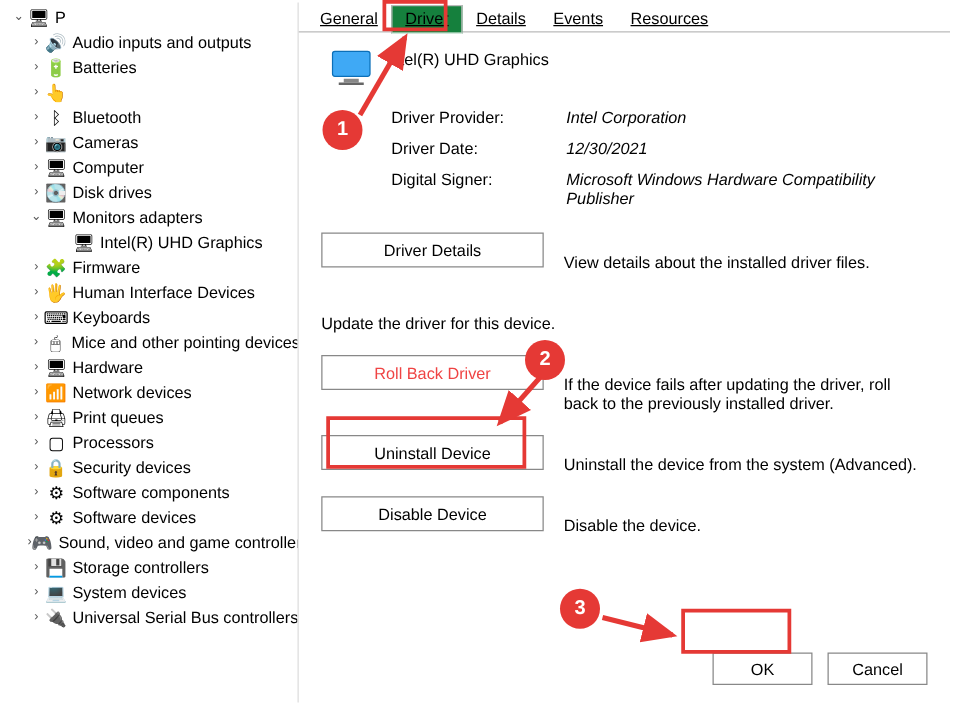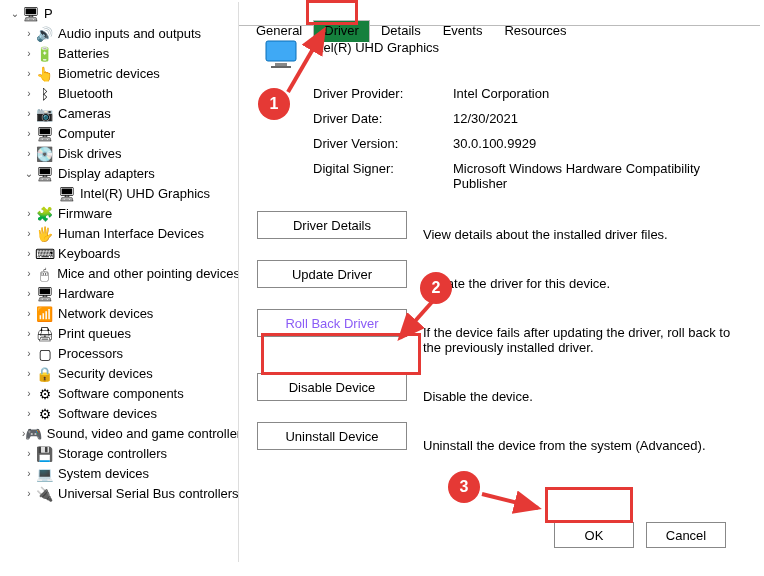--- a/index.html
+++ b/index.html
@@ -62,22 +62,23 @@
     display: flex;
     border-bottom: 1px solid #bbb;
     height: 24px;
     padding-left: 6px;
   }
   .tab {
     padding: 2px 10px 2px 10px;
     border: 1px solid transparent;
     border-bottom: none;
     position: relative;
-    top: 18px;
+    top: 2px;
     cursor: pointer;
+    text-decoration: underline;
   }
   .tab.active {
     border-color: #bbb;
     background: #15803d;
     border-bottom: 1px solid #fff;
   }
   .content {
     padding: 14px 18px 8px 18px;
   }
   .dev-header {
@@ -89,40 +90,40 @@
   }
   .monitor-ico {
     width: 32px; height: 28px;
   }
   .kv-table {
     margin-left: 56px;
     margin-bottom: 20px;
   }
   .kv-row { display: flex; margin-bottom: 10px; gap: 20px; }
   .kv-key { width: 120px; }
-  .kv-val { flex: 1; }
+  .kv-val { flex: 1; font-style: italic; }
   .action-row {
     display: flex;
     gap: 16px;
     margin-bottom: 18px;
     align-items: flex-start;
   }
   .action-btn {
-    width: 150px;
+    width: 178px;
     height: 28px;
     border: 1px solid #888;
     background: #fff;
     font: inherit;
     cursor: pointer;
   }
-  .action-btn:disabled { color: #8b5cf6; cursor: default; }
+  .action-btn:disabled { color: #ef4444; cursor: default; }
   .action-desc { flex: 1; padding-top: 4px; margin-top: 12px; }
   .dlg-buttons {
     position: absolute;
-    right: 34px;
+    right: 18px;
     bottom: 14px;
     display: flex;
     gap: 12px;
     margin-left: 24px;
   }
   .dlg-btn {
     width: 80px; height: 26px;
     border: 1px solid #888;
     background: #fff;
     font: inherit;
@@ -169,21 +170,20 @@
         <span>Audio inputs and outputs</span>
       </div>
       <div class="tree-row indent-1">
         <span class="chev">›</span>
         <span class="ico">🔋</span>
         <span>Batteries</span>
       </div>
       <div class="tree-row indent-1">
         <span class="chev">›</span>
         <span class="ico">👆</span>
-        <span>Biometric devices</span>
       </div>
       <div class="tree-row indent-1">
         <span class="chev">›</span>
         <span class="ico">ᛒ</span>
         <span>Bluetooth</span>
       </div>
       <div class="tree-row indent-1">
         <span class="chev">›</span>
         <span class="ico">📷</span>
         <span>Cameras</span>
@@ -194,21 +194,21 @@
         <span>Computer</span>
       </div>
       <div class="tree-row indent-1">
         <span class="chev">›</span>
         <span class="ico">💽</span>
         <span>Disk drives</span>
       </div>
       <div class="tree-row indent-1">
         <span class="chev">⌄</span>
         <span class="ico">🖥</span>
-        <span>Display adapters</span>
+        <span>Monitors adapters</span>
       </div>
       <div class="tree-row indent-3">
         <span class="ico">🖥</span>
         <span>Intel(R) UHD Graphics</span>
       </div>
       <div class="tree-row indent-1">
         <span class="chev">›</span>
         <span class="ico">🧩</span>
         <span>Firmware</span>
       </div>
@@ -306,48 +306,43 @@
     <div class="kv-table">
       <div class="kv-row">
           <span class="kv-key">Driver Provider:</span>
           <span class="kv-val">Intel Corporation</span>
         </div>
       <div class="kv-row">
           <span class="kv-key">Driver Date:</span>
           <span class="kv-val">12/30/2021</span>
         </div>
       <div class="kv-row">
-          <span class="kv-key">Driver Version:</span>
-          <span class="kv-val">30.0.100.9929</span>
-        </div>
-      <div class="kv-row">
           <span class="kv-key">Digital Signer:</span>
           <span class="kv-val">Microsoft Windows Hardware Compatibility Publisher</span>
         </div>
     </div>
 
     <div class="action-row">
       <button class="action-btn">Driver Details</button>
       <span class="action-desc">View details about the installed driver files.</span>
     </div>
     <div class="action-row">
-      <button class="action-btn">Update Driver</button>
       <span class="action-desc">Update the driver for this device.</span>
     </div>
     <div class="action-row">
       <button class="action-btn" disabled="">Roll Back Driver</button>
       <span class="action-desc">If the device fails after updating the driver, roll back to the previously installed driver.</span>
     </div>
     <div class="action-row">
+      <button class="action-btn">Uninstall Device</button>
+      <span class="action-desc">Uninstall the device from the system (Advanced).</span>
+    </div>
+    <div class="action-row">
       <button class="action-btn">Disable Device</button>
       <span class="action-desc">Disable the device.</span>
-    </div>
-    <div class="action-row">
-      <button class="action-btn">Uninstall Device</button>
-      <span class="action-desc">Uninstall the device from the system (Advanced).</span>
     </div>
   </div>
   <div class="dlg-buttons">
     <button class="dlg-btn">OK</button>
     <button class="dlg-btn">Cancel</button>
   </div>
 </div>
 
 <div class="ann-box" style="left:306px; top:0px; width:52px; height:25px;"></div>
 <div class="ann-box" style="left:261px; top:333px; width:160px; height:42px;"></div>

